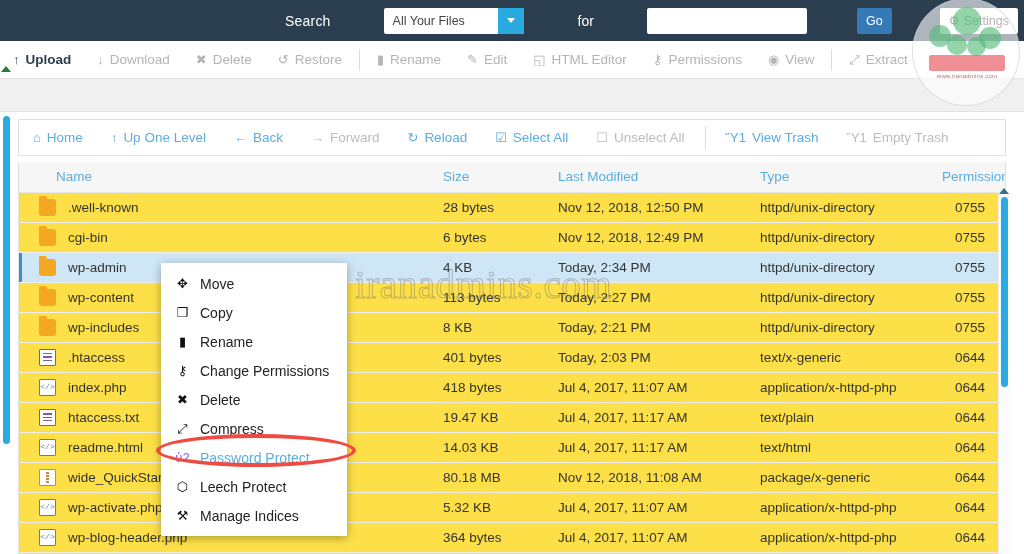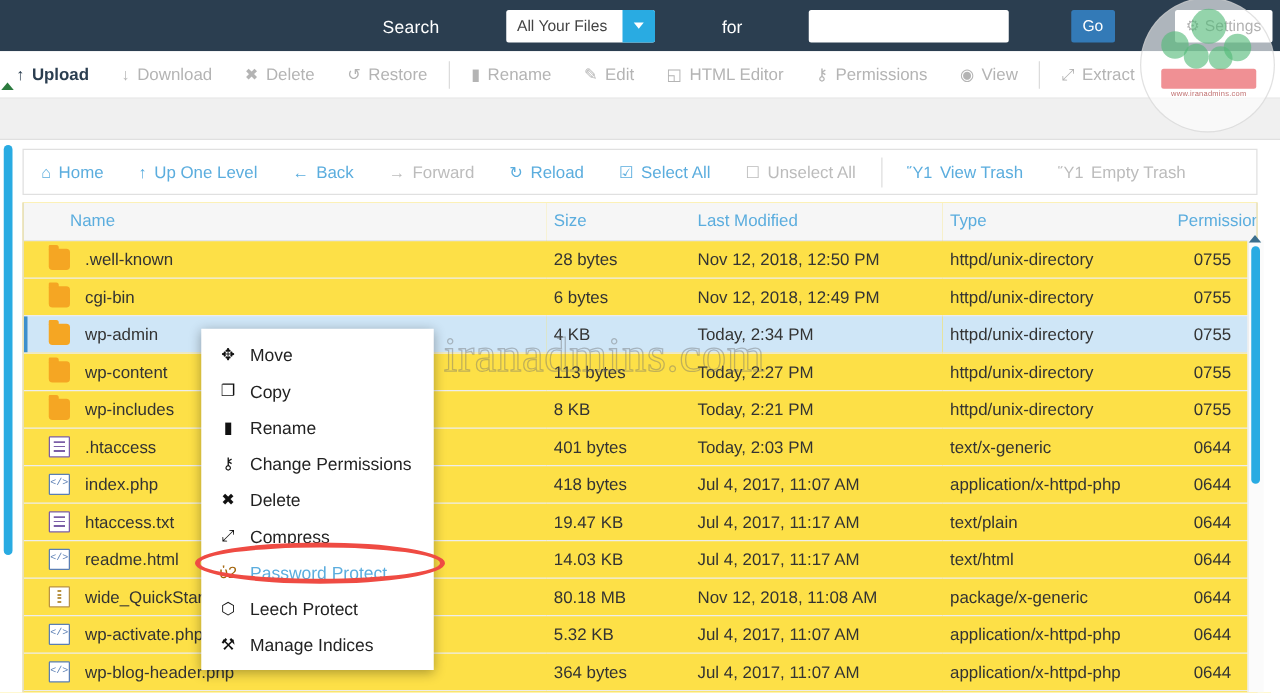--- a/index.html
+++ b/index.html
@@ -16,21 +16,21 @@
   
   .topbar {
     position: absolute; left: 0; top: 0; width: 1024px; height: 41px;
     background: #2b3e50;
     display: flex; align-items: center; justify-content: flex-end; gap: 44px;
   }
   .topbar .search-label {
     color: #ffffff; font-size: 14px; margin-right: 9px; letter-spacing: .2px;
   }
   .select-wrap {
-    position: relative; width: 119px; height: 26px;
+    position: relative; width: 140px; height: 26px;
     background: #fff; border-radius: 2px; display: flex; align-items: center;
   }
   .select-wrap .sel-text {
     font-size: 12.5px; color: #444; padding-left: 9px; flex: 1;
     white-space: nowrap; overflow: hidden;
   }
   .select-wrap .sel-btn {
     width: 26px; height: 26px; background: #29abe2; border-radius: 0 2px 2px 0;
     display: flex; align-items: center; justify-content: center;
   }
@@ -158,21 +158,21 @@
     background: #ffffff; box-shadow: 0 2px 9px rgba(0,0,0,.32);
     padding: 6px 0; z-index: 40;
   }
   .ctx-item {
     display: flex; align-items: center; gap: 10px;
     height: 29px; padding: 0 14px; font-size: 14px; color: #222;
     white-space: nowrap; cursor: pointer;
   }
   .ctx-item .gl { width: 15px; text-align: center; font-size: 13px; color: #111; }
   .ctx-item.highlight { color: #5badde; }
-  .ctx-item.highlight .gl { color: #a16207; }
+  .ctx-item.highlight .gl { color: #8b5cf6; }
 
   
   .redring {
     position: absolute; left: 156px; top: 434px; width: 200px; height: 33px;
     border: 4px solid #ef4b43; border-radius: 50%/50%; z-index: 60;
     pointer-events: none;
   }
 
   
   .sb-left {

